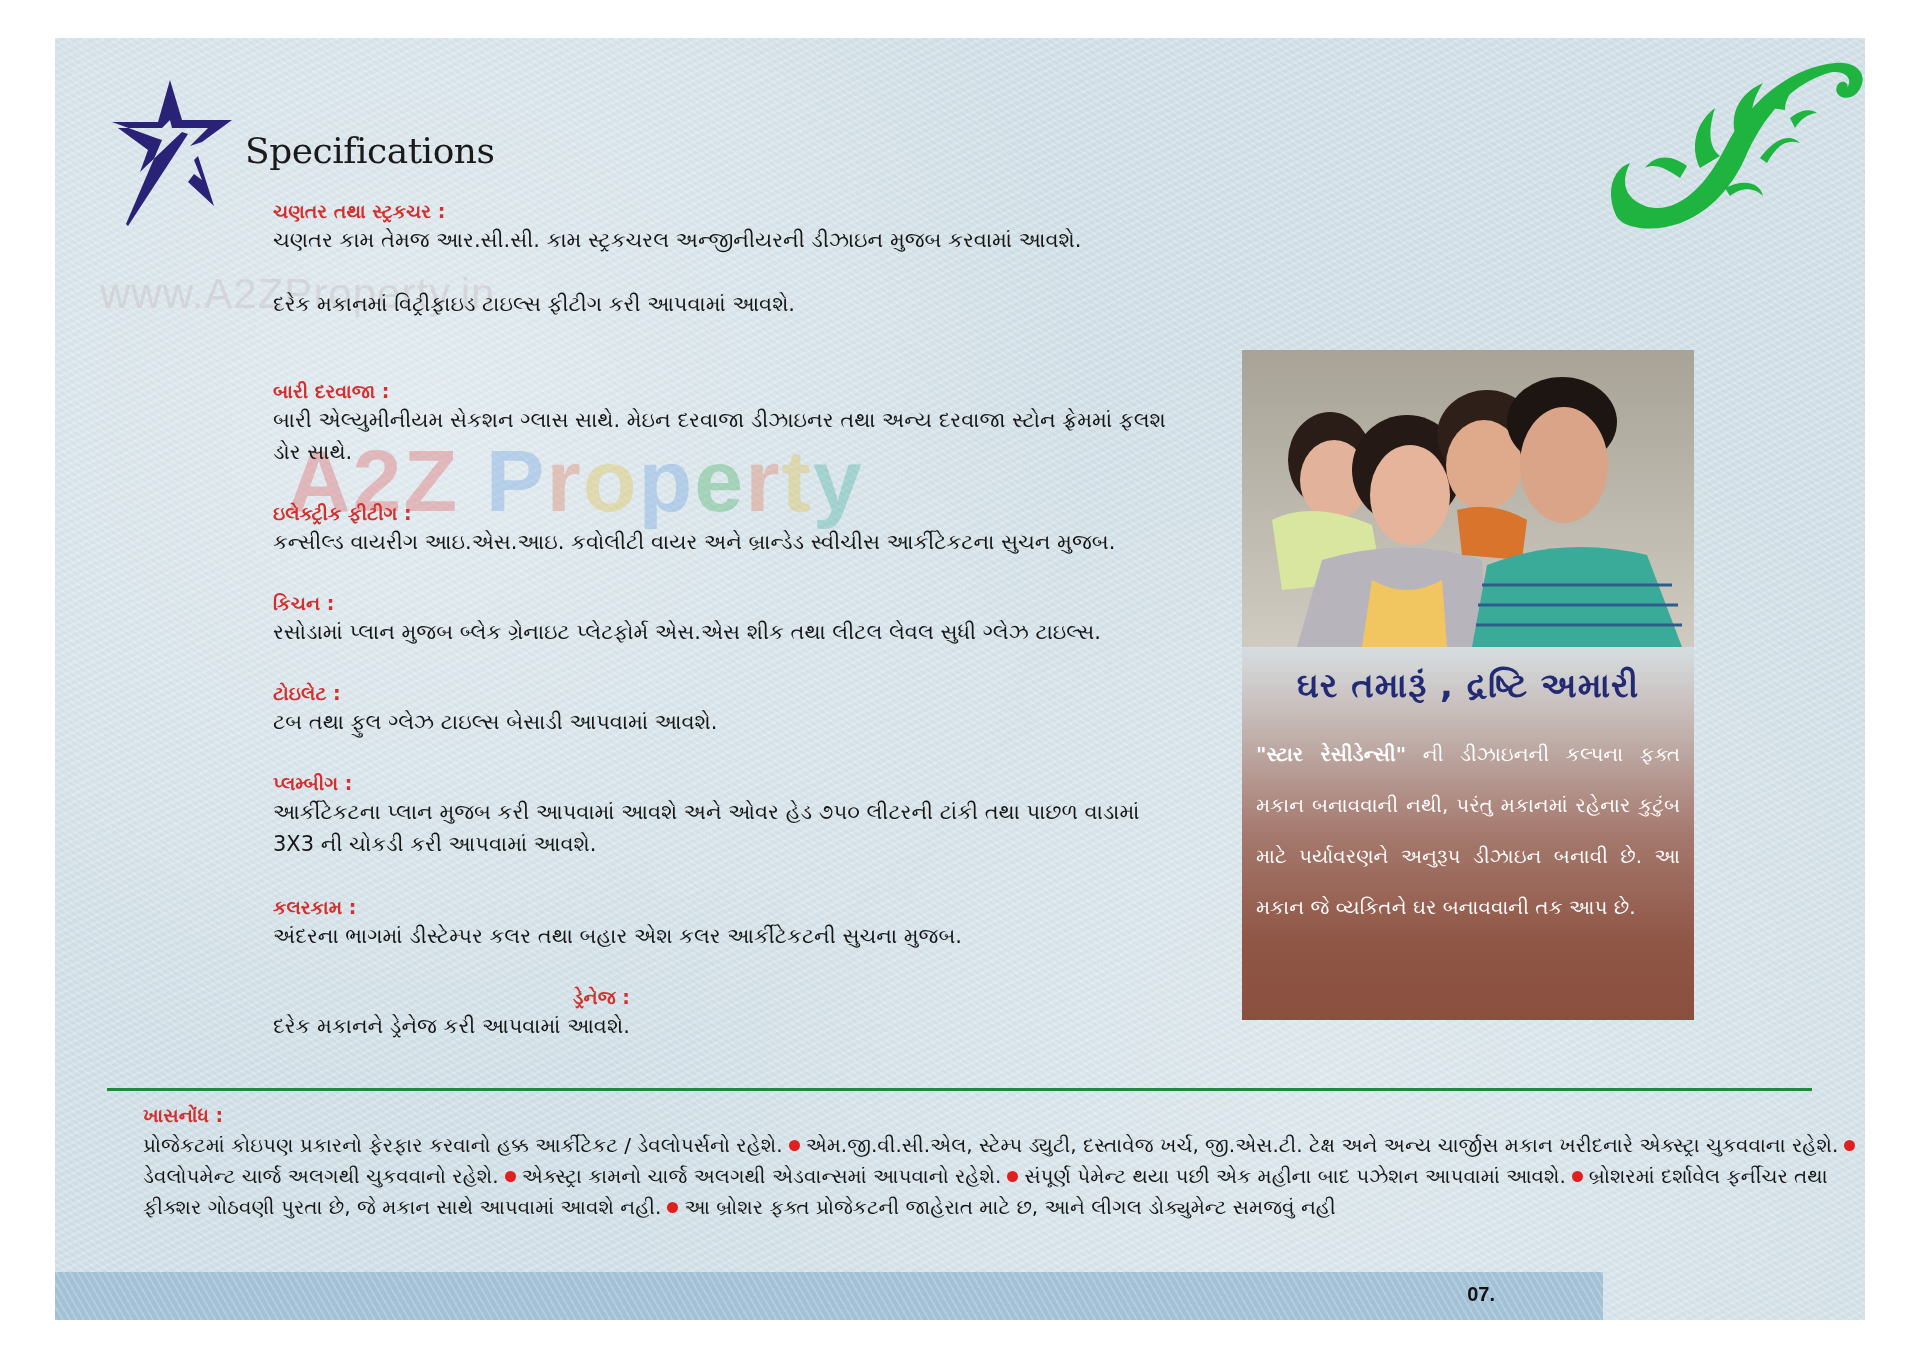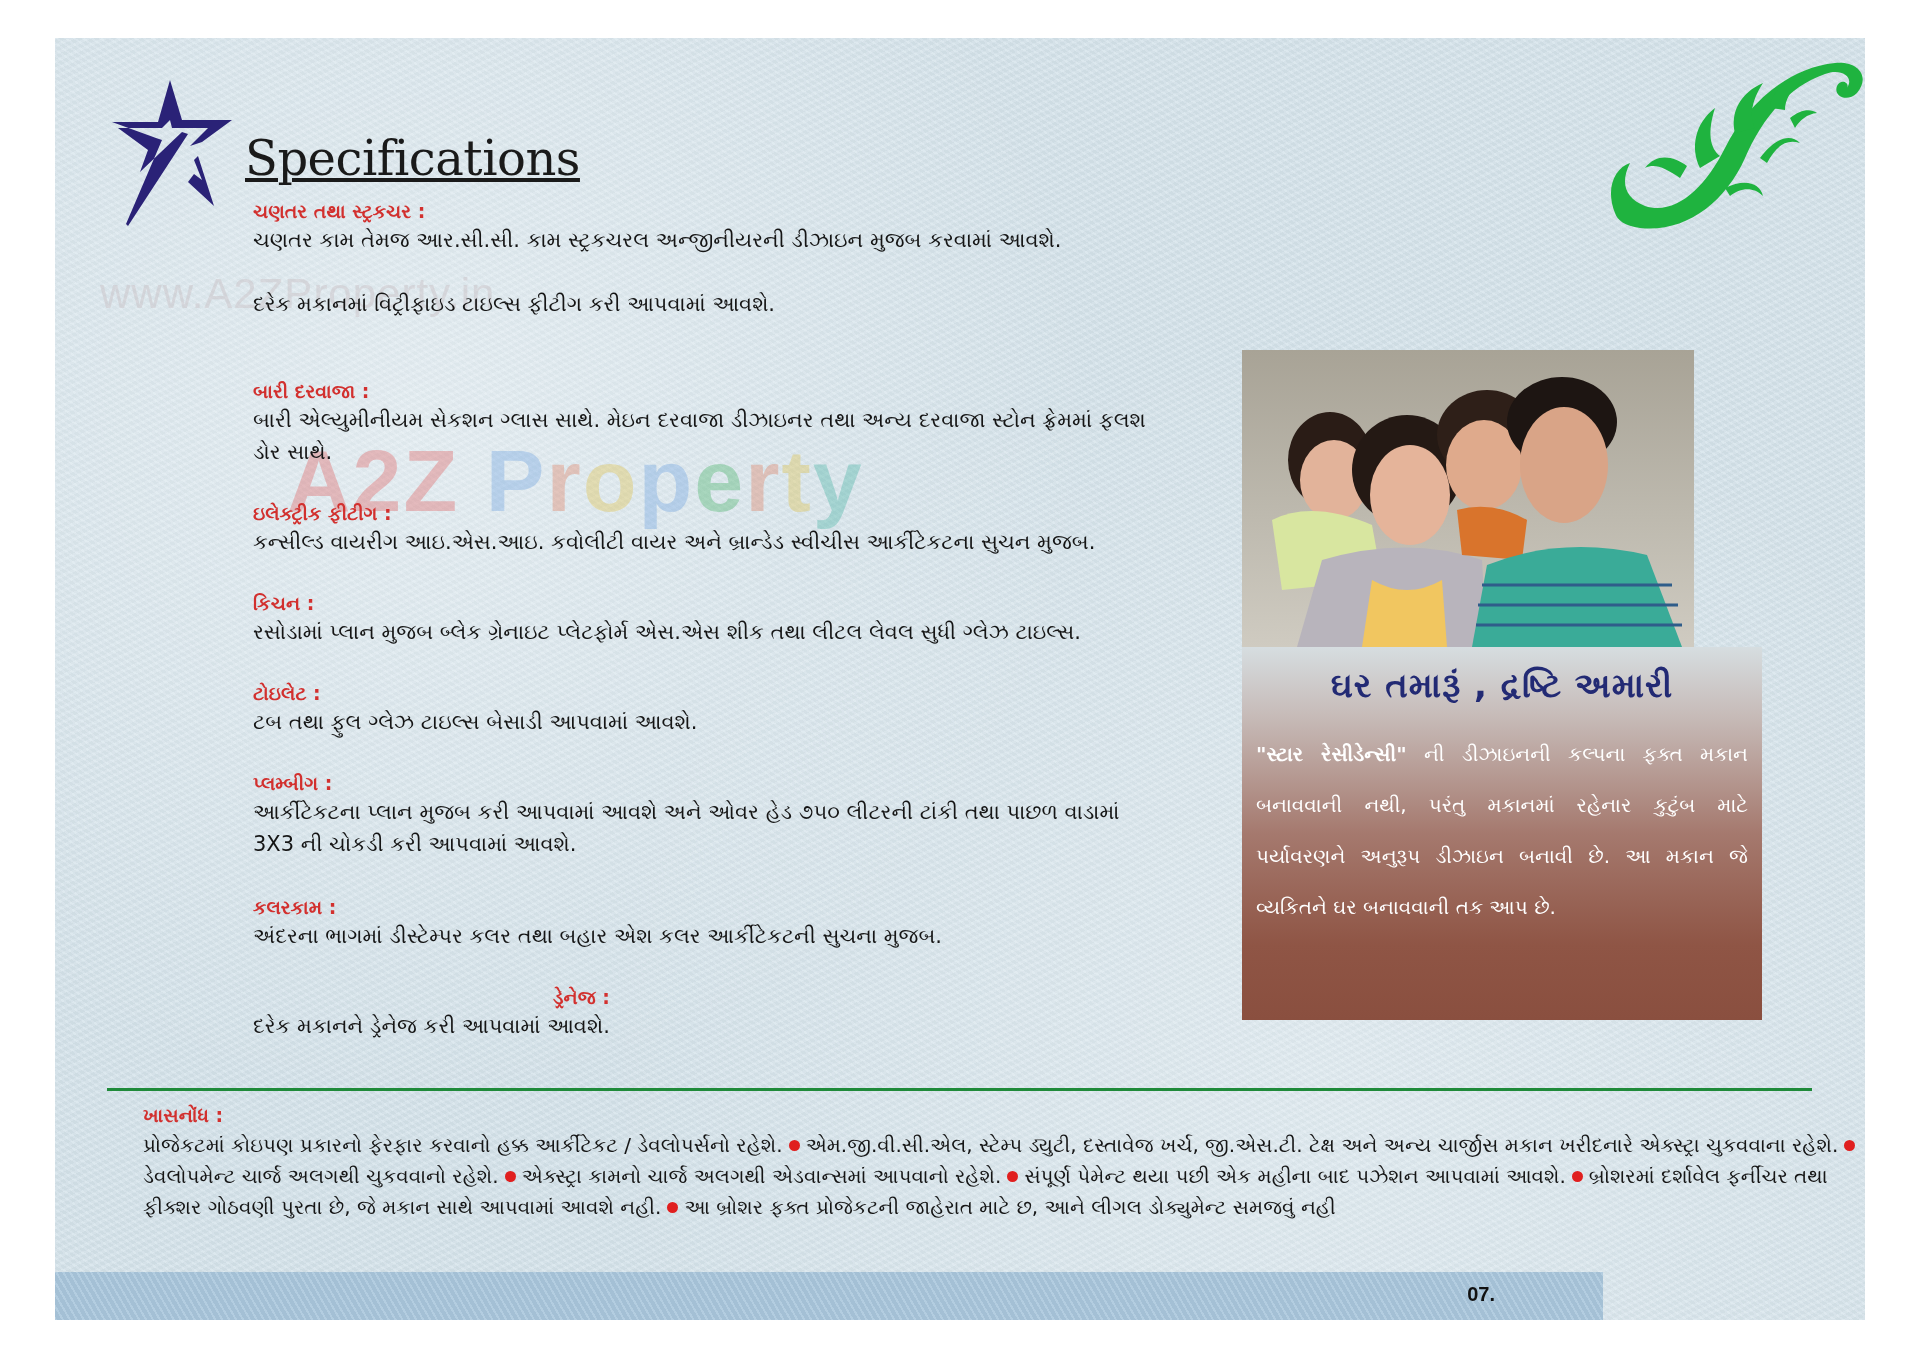--- a/index.html
+++ b/index.html
@@ -12,50 +12,50 @@
     background:
       radial-gradient(circle at 20% 30%, rgba(255,255,255,0.35) 0, rgba(255,255,255,0) 40%),
       radial-gradient(circle at 70% 80%, rgba(255,255,255,0.25) 0, rgba(255,255,255,0) 45%),
       repeating-linear-gradient(35deg, rgba(255,255,255,0.08) 0 2px, rgba(0,0,0,0.02) 2px 5px),
       repeating-linear-gradient(-25deg, rgba(255,255,255,0.07) 0 3px, rgba(0,0,0,0.02) 3px 7px),
       #d6e4ec;
   }
   .logo { position: absolute; left: 55px; top: 38px; width: 125px; height: 150px; }
   .title {
     position: absolute; left: 190px; top: 92px;
-    font-family: "DejaVu Serif", serif; font-size: 48px; color: #1a1a1a; letter-spacing: -0.5px; text-decoration: underline;
+    font-family: "DejaVu Serif", serif; font-size: 36px; color: #1a1a1a; letter-spacing: -0.5px;
   }
   .ornament { position: absolute; left: 1530px; top: 0px; width: 280px; height: 210px; }
 
   .watermark-url {
     position: absolute; left: 45px; top: 232px; font-size: 42px; color: rgba(200,190,195,0.45);
     font-family: "Liberation Sans", sans-serif; letter-spacing: 1px;
   }
   .watermark-logo {
     position: absolute; left: 232px; top: 392px; font-size: 88px; font-weight: bold;
     font-family: "Liberation Sans", sans-serif; letter-spacing: 2px;
   }
   .watermark-logo span { opacity: 0.35; }
 
   .specs { position: absolute; left: 198px; top: 160px; width: 920px; }
-  .spec { margin-bottom: 0; }
+  .spec { margin-bottom: 0; margin-left: 20px; }
   .spec-heading {
     color: #d2302e; font-weight: bold; font-size: 19px; line-height: 26px;
   }
   .spec-body {
     color: #151515; font-size: 21px; line-height: 32px;
   }
 
   .photo-card { position: absolute; left: 1187px; top: 312px; width: 452px; height: 670px; }
   .photo {
     position: absolute; left: 0; top: 0; width: 452px; height: 297px; overflow: hidden;
     background: linear-gradient(180deg, #a8a396 0%, #bdb9ae 55%, #cfcbc1 100%);
   }
   .caption {
-    position: absolute; left: 0; top: 297px; width: 520px; height: 373px;
+    position: absolute; left: 0; top: 297px; width: 452px; height: 373px;
     background: linear-gradient(180deg, #d6dde0 0%, #c7bcb9 18%, #a5796e 50%, #8f5545 80%, #8a4f3f 100%);
   }
   .caption-title {
     position: absolute; left: 0; right: 0; top: 18px; text-align: center;
     color: #222a74; font-weight: bold; font-size: 34px; letter-spacing: 1px;
   }
   .caption-body {
     position: absolute; left: 14px; right: 14px; top: 82px;
     color: #ffffff; font-size: 20px; line-height: 51px; text-align: justify;
   }

